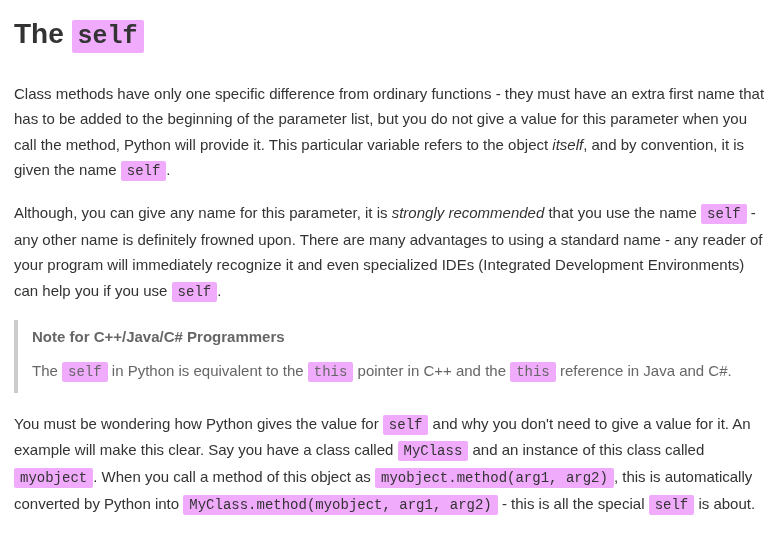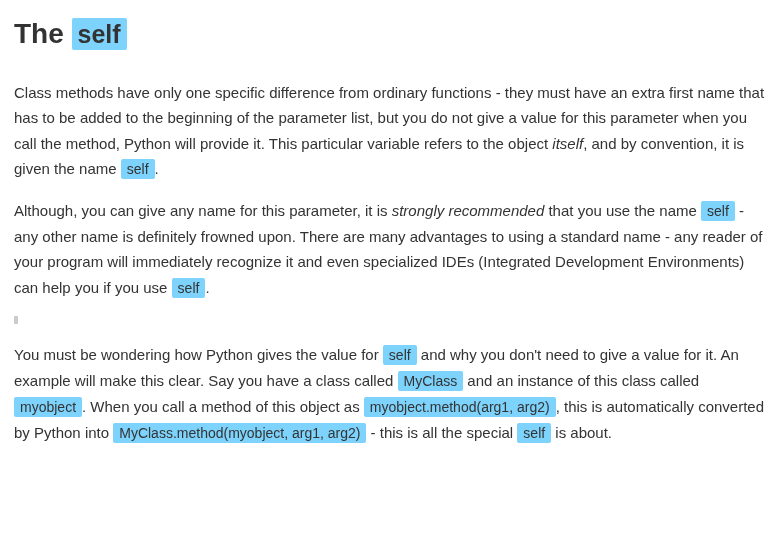--- a/index.html
+++ b/index.html
@@ -19,22 +19,22 @@
     margin: 0 0 22px 0;
     color: #333;
   }
   h1 code {
     font-size: 25px;
   }
   p {
     margin: 0 0 16px 0;
   }
   code {
-    font-family: Liberation Sans, sans-serif;
-    background: #7dd3fc;
+    font-family: Liberation Mono, monospace;
+    background: #f0abfc;
     padding: 2px 6px;
     border-radius: 2px;
     font-size: 14px;
     color: #333;
   }
   .note {
     border-left: 4px solid #ccc;
     padding: 4px 14px 4px 14px;
     margin: 16px 0 18px 0;
     color: #666;
@@ -52,15 +52,17 @@
 </head>
 <body>
 
 <h1><span>The </span><code>self</code></h1>
 
 <p><span>Class methods have only one specific difference from ordinary functions - they must have an extra first name that has to be added to the beginning of the parameter list, but you </span><strong>do not</strong><span> give a value for this parameter when you call the method, Python will provide it. This particular variable refers to the object </span><em>itself</em><span>, and by convention, it is given the name </span><code>self</code><span>.</span></p>
 
 <p><span>Although, you can give any name for this parameter, it is </span><em>strongly recommended</em><span> that you use the name </span><code>self</code><span> - any other name is definitely frowned upon. There are many advantages to using a standard name - any reader of your program will immediately recognize it and even specialized IDEs (Integrated Development Environments) can help you if you use </span><code>self</code><span>.</span></p>
 
 <div class="note">
+  <div class="note-title">Note for C++/Java/C# Programmers</div>
+  <p><span>The </span><code>self</code><span> in Python is equivalent to the </span><code>this</code><span> pointer in C++ and the </span><code>this</code><span> reference in Java and C#.</span></p>
 </div>
 
 <p><span>You must be wondering how Python gives the value for </span><code>self</code><span> and why you don't need to give a value for it. An example will make this clear. Say you have a class called </span><code>MyClass</code><span> and an instance of this class called </span><code>myobject</code><span>. When you call a method of this object as </span><code>myobject.method(arg1, arg2)</code><span>, this is automatically converted by Python into </span><code>MyClass.method(myobject, arg1, arg2)</code><span> - this is all the special </span><code>self</code><span> is about.</span></p>
 
 </body></html>

